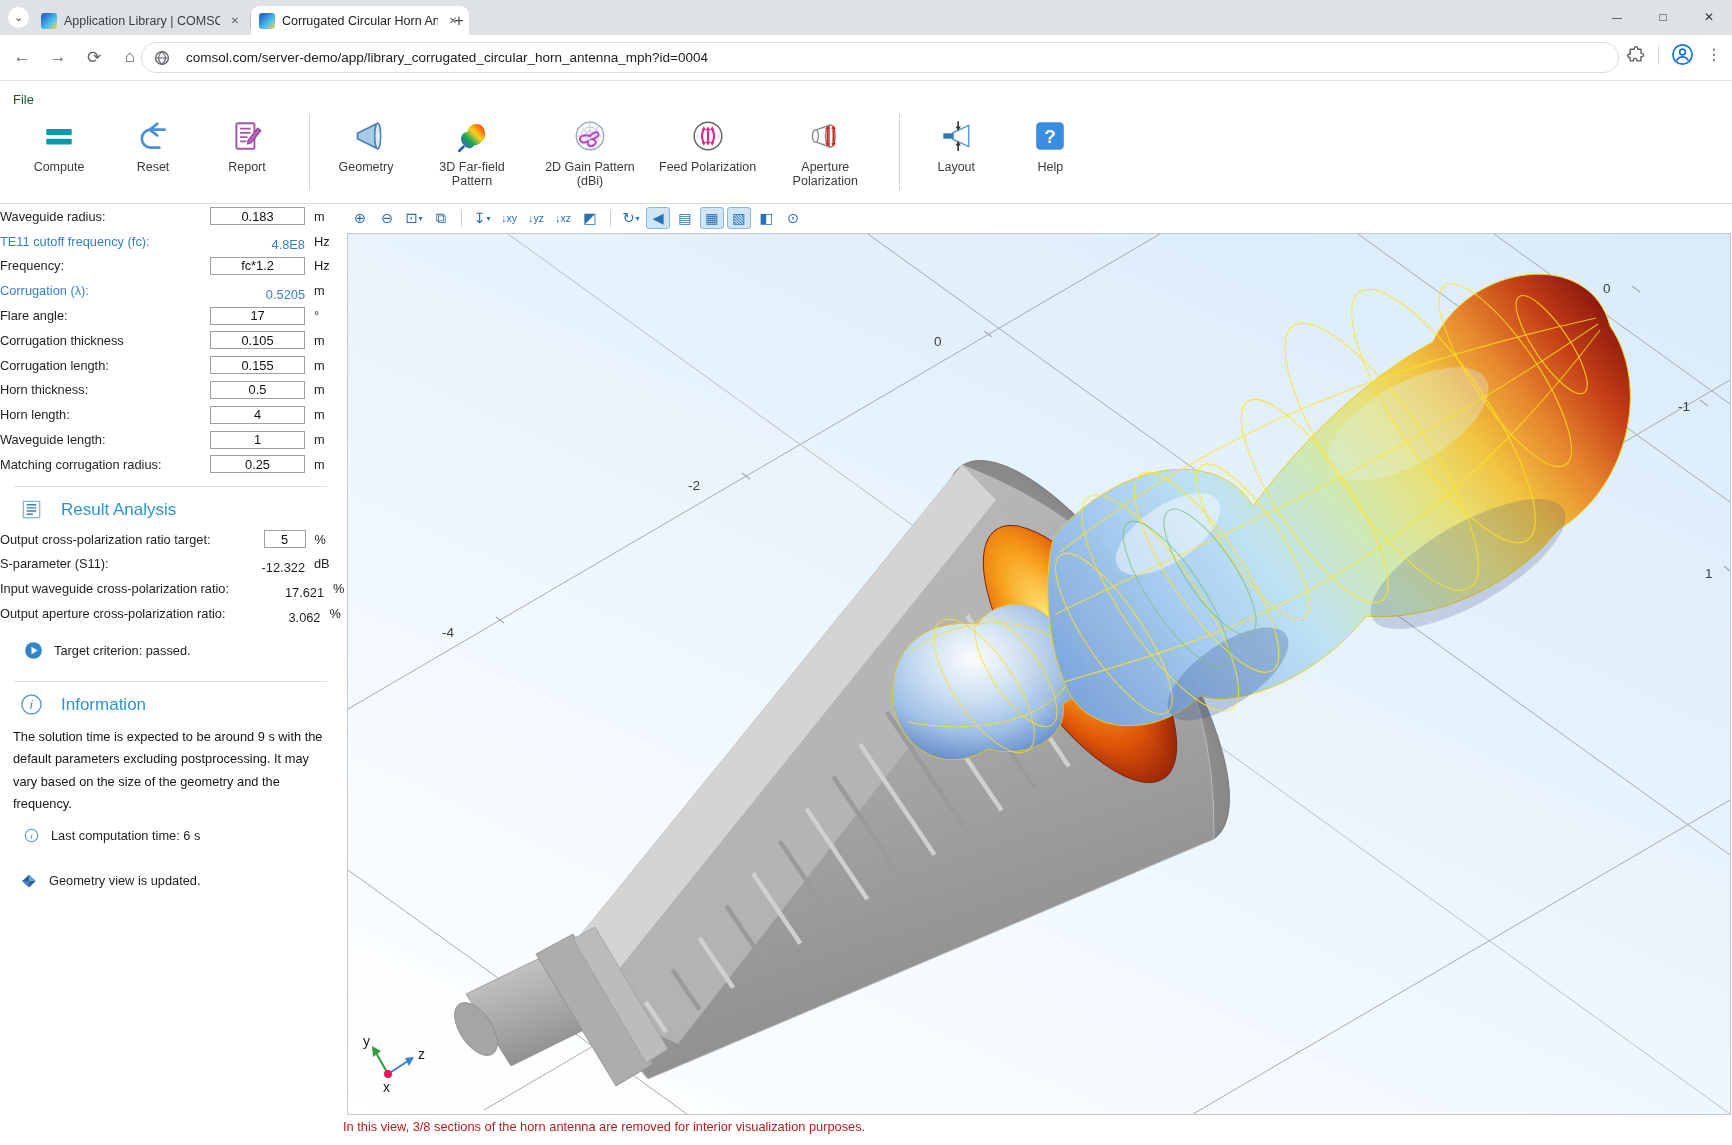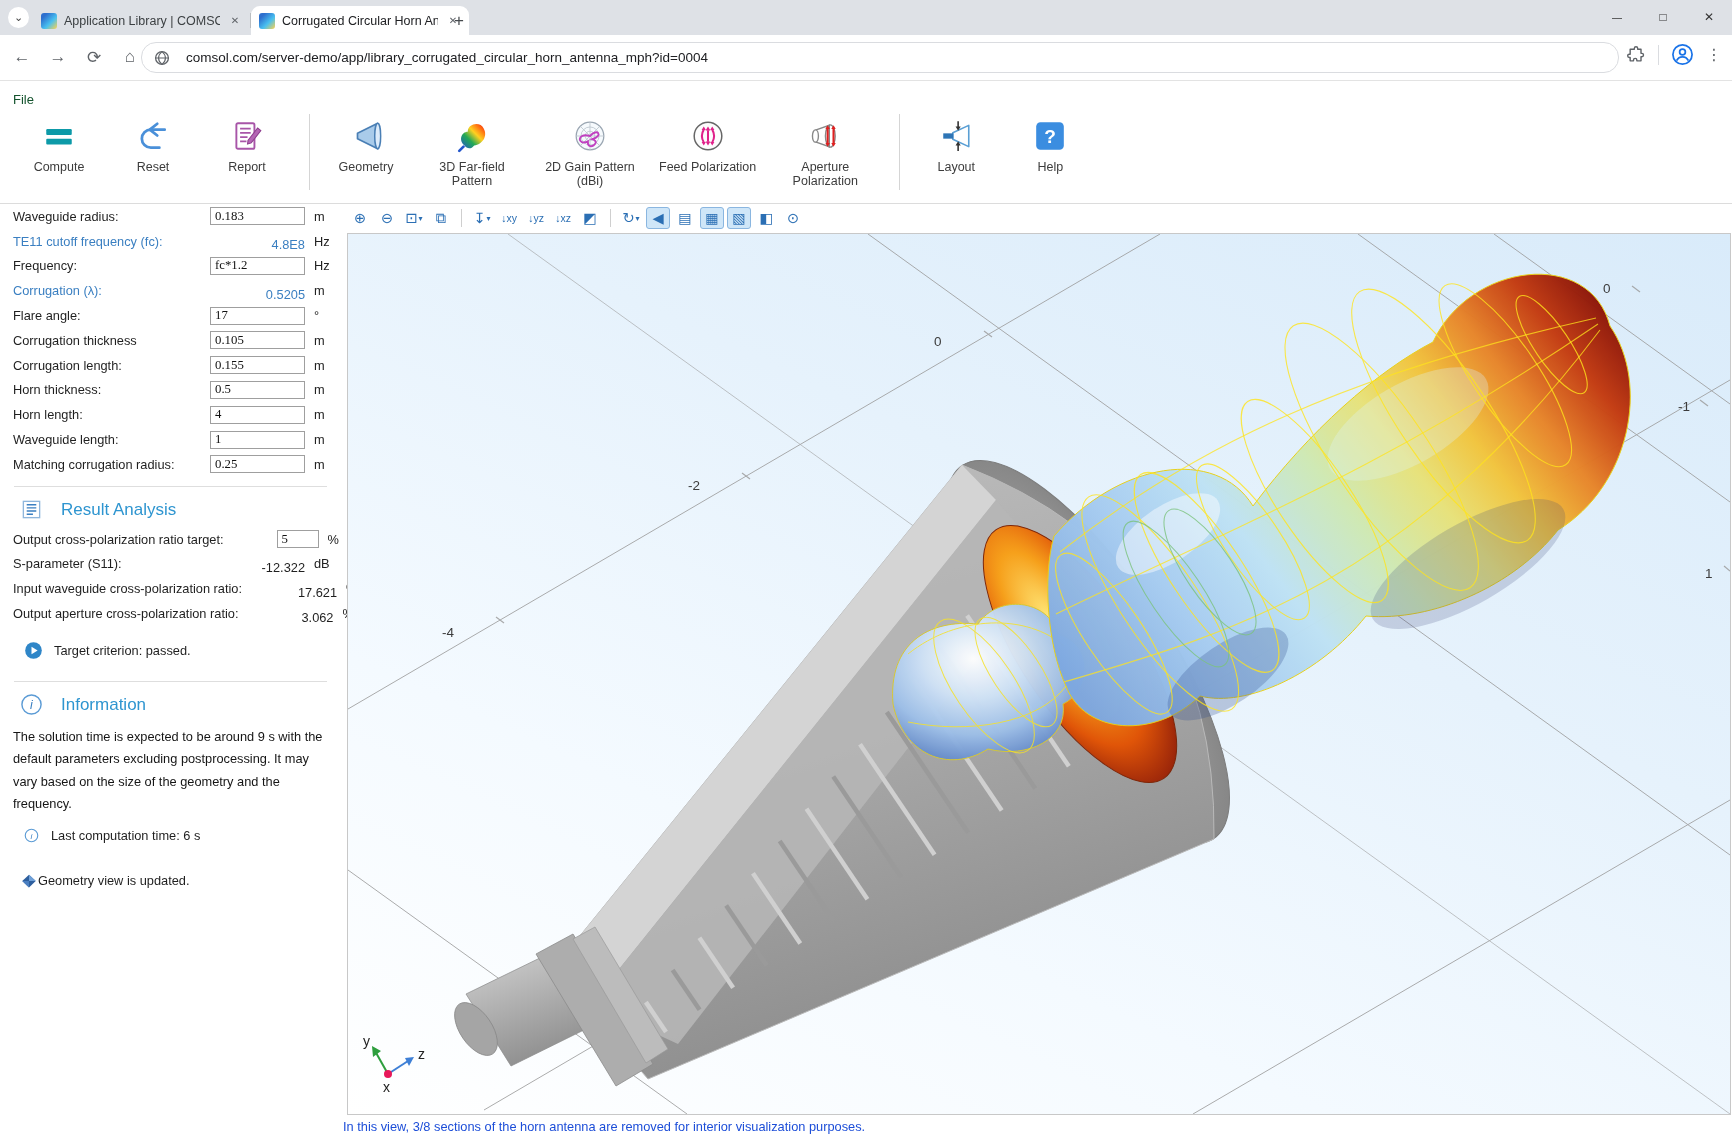--- a/index.html
+++ b/index.html
@@ -43,46 +43,46 @@
   .ricon svg{width:34px;height:34px;}
   .rlabel{font-size:12.5px;color:#3c3c3c;text-align:center;line-height:14px;margin-top:4px;}
   .rsep{width:1px;background:#d5d5d5;margin:6px 12px 8px 12px;}
   .ribbon-divider{position:absolute;left:0;top:203px;right:0;height:1px;background:#dcdcdc;}
 
   
   .sidebar{position:absolute;left:0;top:204px;width:344px;padding-right:4px;box-sizing:border-box;}
   .shead{display:flex;align-items:center;gap:18px;padding:6px 0 4px 20px;height:26px;}
   .shead svg{width:23px;height:23px;}
   .shead .stitle{font-size:17px;color:#2e95d0;}
-  .prow{display:flex;align-items:center;height:24.8px;padding-left:13px;}
+  .prow{display:flex;align-items:center;height:24.8px;}
   .plabel{flex:1;font-size:12.8px;color:#1f1f1f;white-space:nowrap;}
   .blue{color:#3a7fc1;}
   .valwrap{width:95px;display:flex;justify-content:flex-end;flex:none;}
   .pinput{width:95px;height:18px;border:1px solid #9f9f9f;box-sizing:border-box;font-size:12.8px;
-       text-align:left;padding:0 4px;font-family:Liberation Serif, serif;color:#111;background:#fff;}
+       text-align:center;padding:0 4px;font-family:Liberation Sans, sans-serif;color:#111;background:#fff;}
   .pinput.small{width:42px;}
   .pval{font-size:12.8px;text-align:right;margin-top:7px;}
   .punit{width:26px;margin-left:9px;font-size:12.8px;color:#222;flex:none;}
   .sdivider{height:1px;background:#dedede;margin:9px 13px 4px 14px;}
   .statusrow{display:flex;align-items:center;gap:11px;padding-left:24px;margin-top:13px;height:24px;}
   .statusrow svg{width:19px;height:19px;flex:none;}
   .statustext{font-size:12.8px;color:#1f1f1f;}
   .infobody{padding:4px 14px 0 13px;font-size:12.8px;line-height:22.4px;color:#151515;width:312px;}
 
   
   .gtoolbar{position:absolute;left:348px;top:206px;display:flex;align-items:center;gap:3px;height:24px;}
   .gbtn{min-width:20px;height:20px;padding:0 1px;display:flex;align-items:center;justify-content:center;
        font-size:14.5px;color:#2b6fb4;border:1px solid transparent;border-radius:3px;}
   .gbtn.txt{font-size:10.5px;letter-spacing:0;}
   .gbtn.sel{background:#cfe6f8;border-color:#8ab6e0;}
   .gdrop{font-size:8px;margin-left:1px;color:#2b6fb4;}
   .gsep{width:1px;height:18px;background:#cfcfcf;margin:0 5px;}
   .viewport{position:absolute;left:347px;top:233px;width:1382px;height:880px;border:1px solid #c8c8c8;
        background:linear-gradient(205deg,#d9ebfa 0%,#e6f2fc 38%,#f4faff 70%,#ffffff 100%);overflow:hidden;}
-  .caption{position:absolute;left:343px;top:1119px;font-size:12.8px;color:#1d4ed8;}
+  .caption{position:absolute;left:343px;top:1119px;font-size:12.8px;color:#b91c1c;}
   svg text{font-family:"Liberation Sans","DejaVu Sans",sans-serif;}
 </style>
 </head>
 <body>
 
 <div class="tabstrip">
   <div class="tab-search">⌄</div>
   <div class="tab-list">
       <div class="tab">
         <span class="favicon"></span>
@@ -409,21 +409,21 @@
     <span class="stitle">Information</span>
   </div>
   <div class="infobody">The solution time is expected to be around 9 s with the default parameters excluding postprocessing. It may vary based on the size of the geometry and the frequency.</div>
   <div class="statusrow" style="margin-top:8px;gap:12px;">
     <svg viewBox="0 0 24 24" style="width:15px;height:15px;">
         <circle cx="12" cy="12" r="10" fill="none" stroke="#5b9bd5" stroke-width="1.8"></circle>
         <text x="12" y="17" text-anchor="middle" font-size="13" font-style="italic" font-family="Liberation Serif,serif" fill="#3a7fc1">i</text>
       </svg>
     <span class="statustext">Last computation time: 6 s</span>
   </div>
-  <div class="statusrow" style="margin-top:21px;gap:0;padding-left:20px;">
+  <div class="statusrow" style="margin-top:21px;gap:11px;padding-left:20px;">
     <svg viewBox="0 0 24 24" style="width:18px;height:18px;">
         <path d="M12 3.5 21 12l-9 8.5L3 12Z" fill="#2e5f9e"></path>
         <path d="M12 3.5 21 12H12Z" fill="#6fa0d8"></path>
         <path d="M3 12h9v8.5Z" fill="#4a7fc1"></path>
       </svg>
     <span class="statustext">Geometry view is updated.</span>
   </div>
 </aside>
 
 <div class="gtoolbar">

